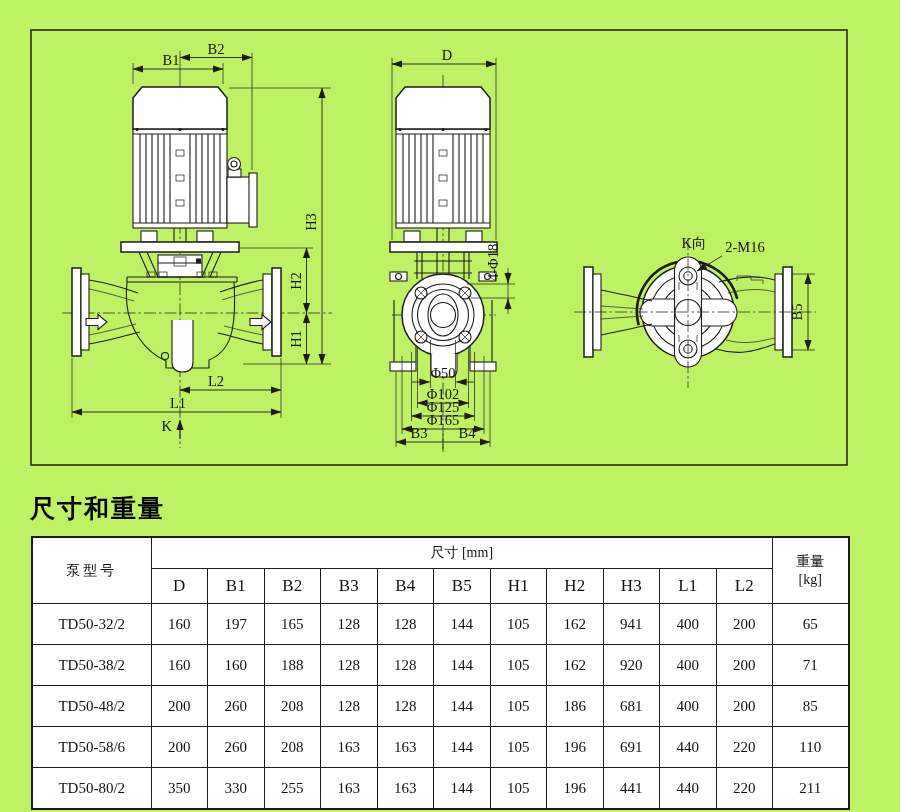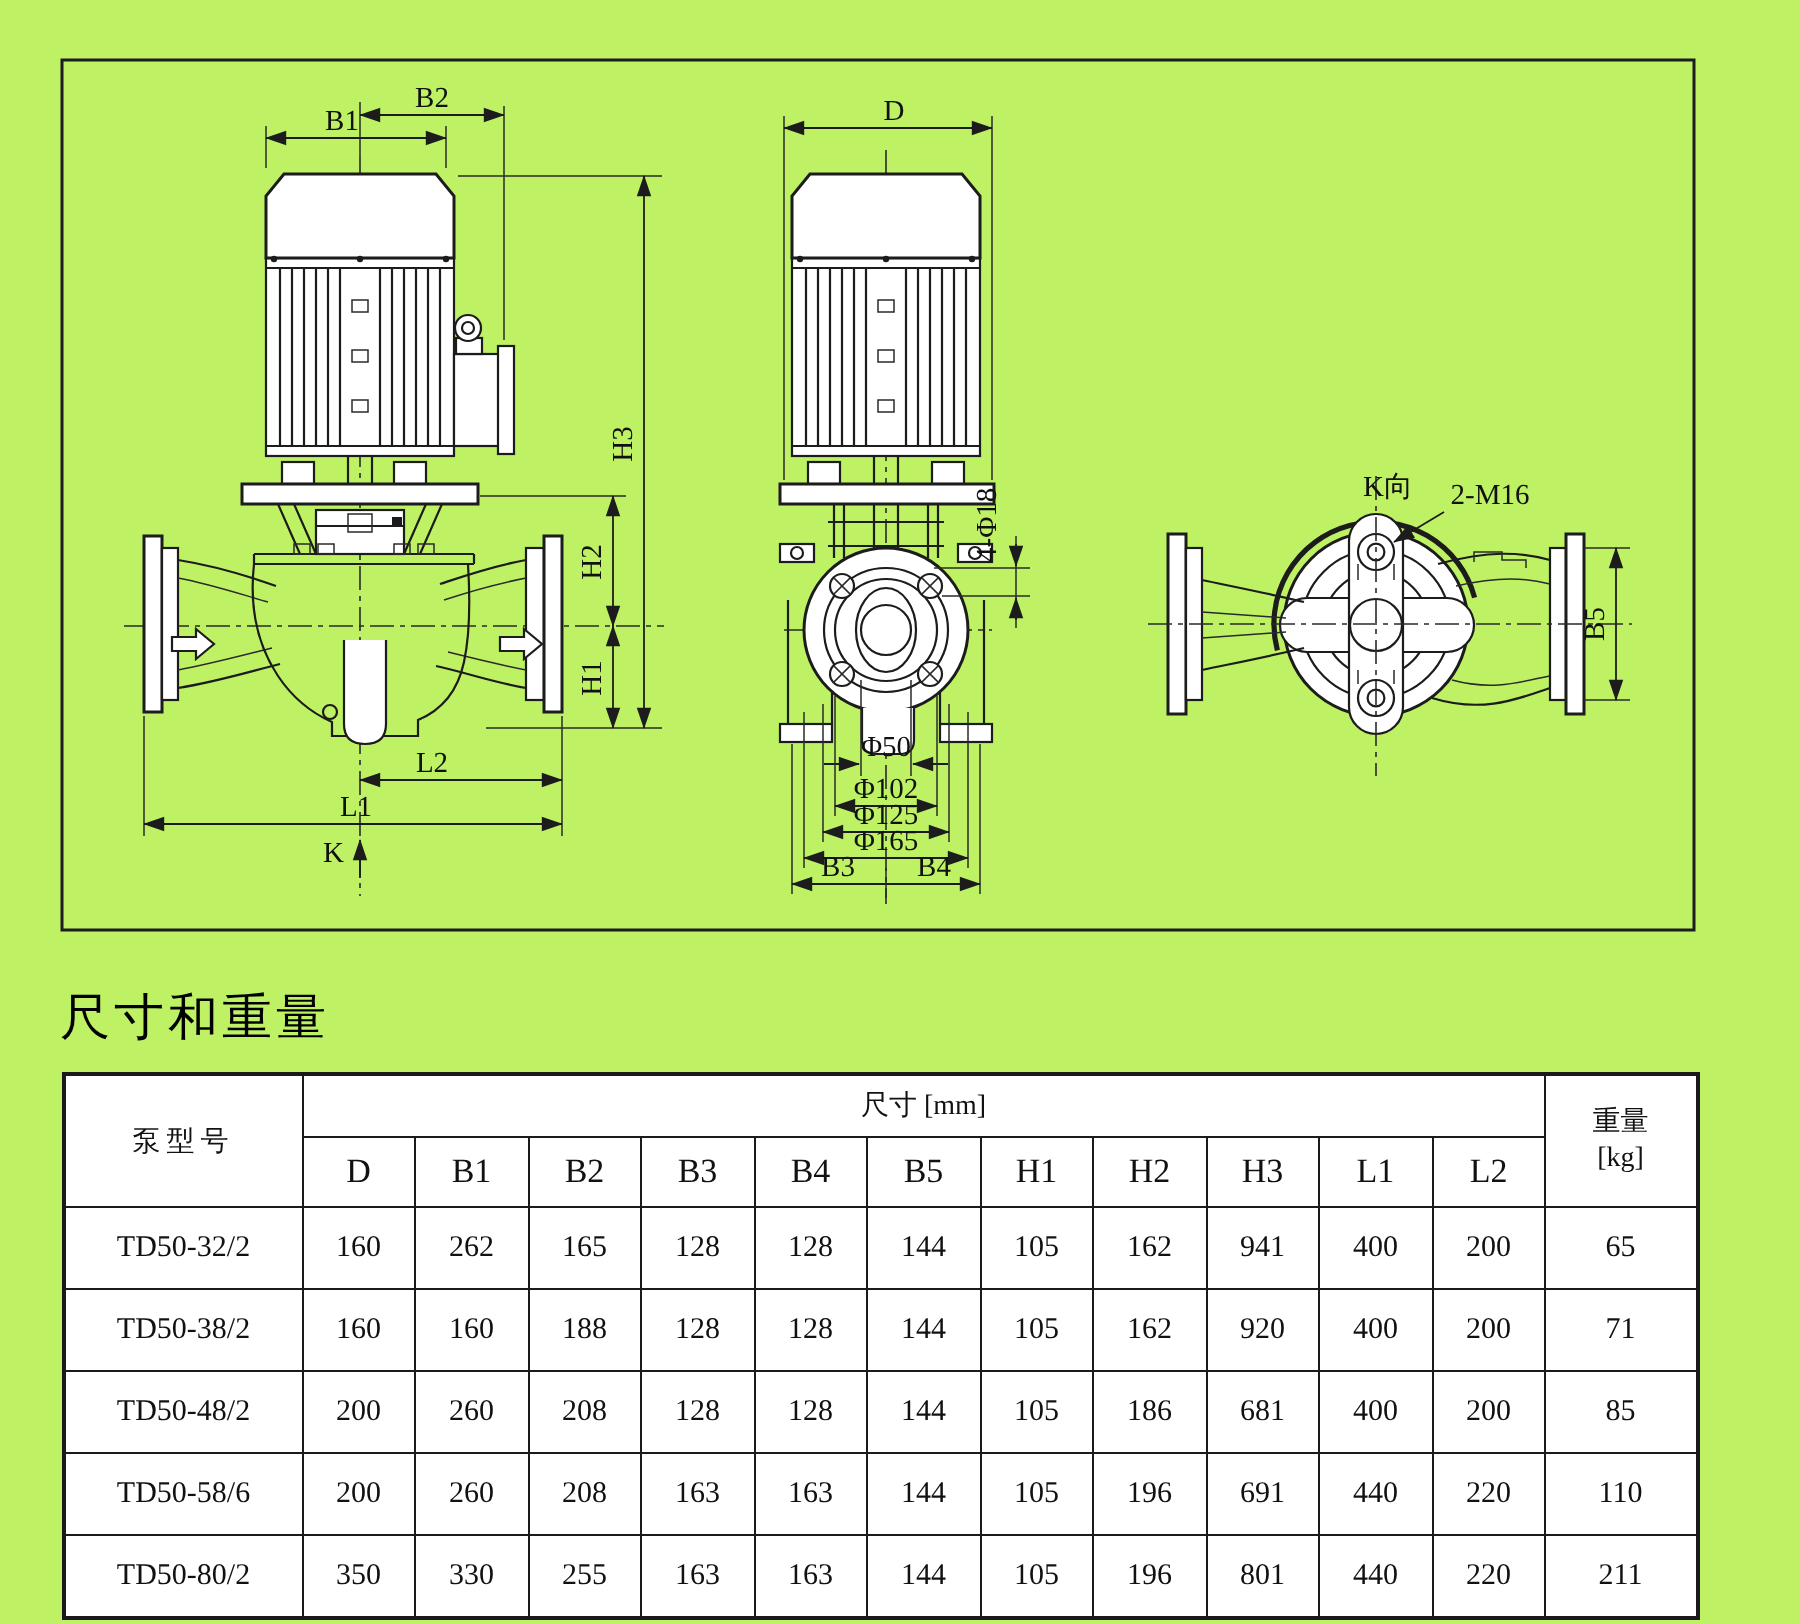--- a/index.html
+++ b/index.html
@@ -12,21 +12,21 @@
   .md{stroke:#1c1c1c;fill:none;stroke-width:1.5;}
   .hv{stroke:#1c1c1c;fill:none;stroke-width:2.6;}
   .th{stroke:#2a2a2a;fill:none;stroke-width:0.75;}
   .cl{stroke:#2a2a2a;fill:none;stroke-width:0.8;stroke-dasharray:12 3 2.5 3;}
   .wf{fill:#ffffff;}
   .dk{fill:#1c1c1c;stroke:none;}
   .dim{stroke:#1c1c1c;fill:none;stroke-width:0.9;}
   text.dlbl{font-family:"Liberation Serif",serif;font-size:14.5px;fill:#111;stroke:none;}
   
   .sec-title{position:absolute;left:30px;top:492px;font-family:"Liberation Sans",sans-serif;
-             font-weight:400;font-size:25px;letter-spacing:2px;color:#000;}
+             font-weight:700;font-size:25px;letter-spacing:2px;color:#000;}
   
   table.dims{position:absolute;left:31px;top:536px;width:817px;border-collapse:collapse;
              table-layout:fixed;border:2.2px solid #1a1a1a;background:#fff;}
   table.dims th,table.dims td{border:1.4px solid #1a1a1a;text-align:center;vertical-align:middle;
              font-family:"Liberation Serif",serif;color:#111;padding:0;}
   table.dims thead tr.r1 th{height:30px;font-size:14px;font-weight:400;}
   table.dims thead tr.r2 th{height:34px;font-size:17px;font-weight:400;}
   th.model-h{font-size:17px;letter-spacing:3px;}
   th.weight-h{font-size:16px;line-height:1.25;font-weight:400;}
   table.dims tbody td{height:40px;font-size:15px;}
@@ -327,21 +327,21 @@
         <th>H2</th>
         <th>H3</th>
         <th>L1</th>
         <th>L2</th>
       </tr>
     </thead>
     <tbody>
         <tr>
           <td>TD50-32/2</td>
           <td>160</td>
-          <td>262</td>
+          <td>197</td>
           <td>165</td>
           <td>128</td>
           <td>128</td>
           <td>144</td>
           <td>105</td>
           <td>162</td>
           <td>941</td>
           <td>400</td>
           <td>200</td>
           <td>65</td>
@@ -394,21 +394,21 @@
         <tr>
           <td>TD50-80/2</td>
           <td>350</td>
           <td>330</td>
           <td>255</td>
           <td>163</td>
           <td>163</td>
           <td>144</td>
           <td>105</td>
           <td>196</td>
-          <td>801</td>
+          <td>441</td>
           <td>440</td>
           <td>220</td>
           <td>211</td>
         </tr>
       </tbody>
   </table>
 
 </div>
 
 </body></html>

